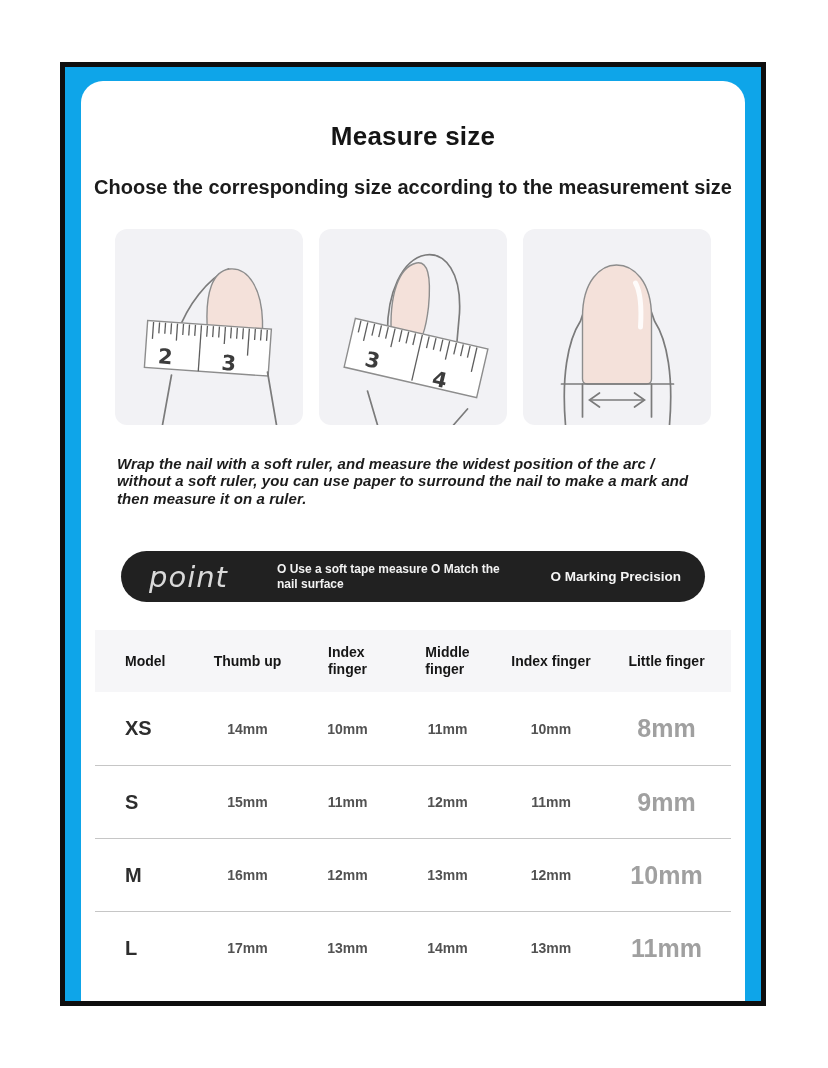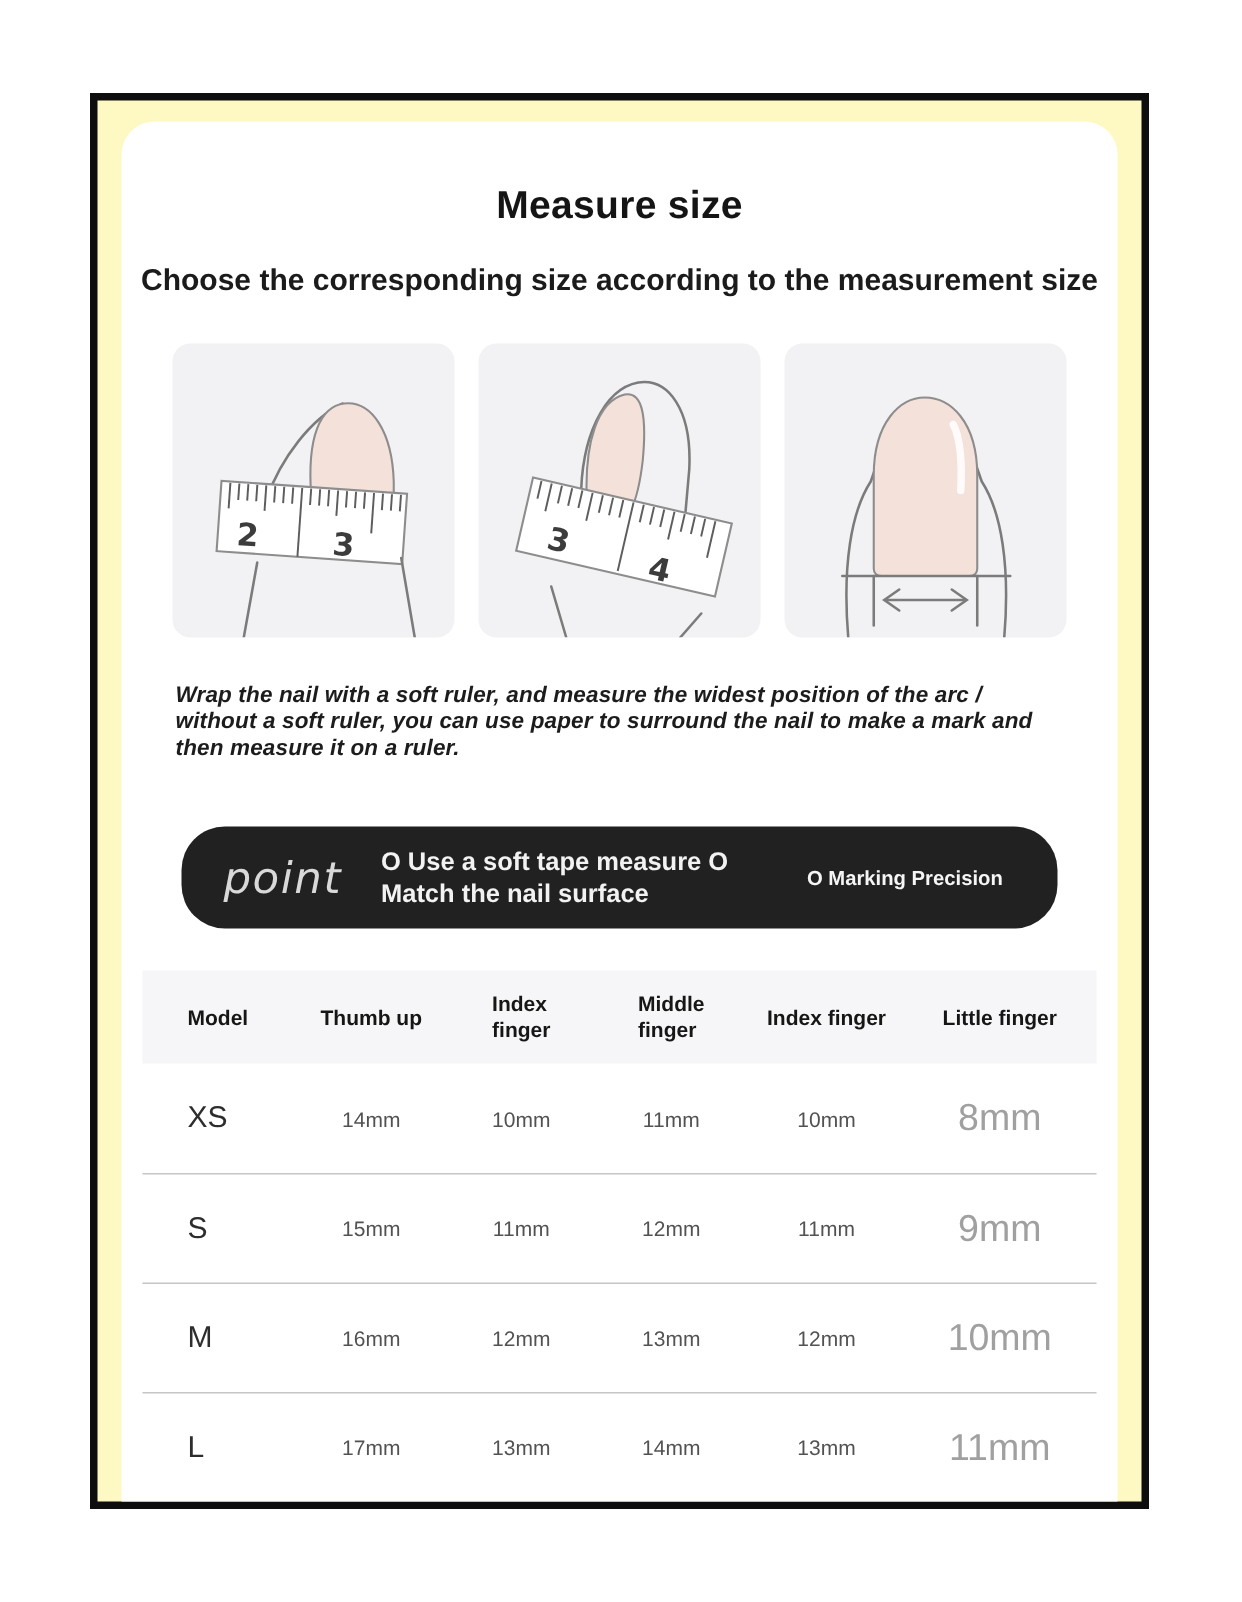--- a/index.html
+++ b/index.html
@@ -1,19 +1,19 @@
 <!DOCTYPE html>
 <html><head>
 <meta charset="utf-8">
 <style>
   * { margin:0; padding:0; box-sizing:border-box; }
   html,body { width:828px; height:1068px; background:#ffffff; overflow:hidden;
               font-family:"Liberation Sans", sans-serif; }
   .frame { position:absolute; left:60px; top:62px; width:706px; height:944px;
-           background:#fef9c3; border:5px solid #0e0e0e; }
+           background:#0ea5e9; border:5px solid #0e0e0e; }
   .card  { position:absolute; left:16px; right:16px; top:14px; bottom:0;
            background:#ffffff; border-radius:22px 22px 0 0; overflow:hidden; }
 
   .title { margin-top:40px; text-align:center; font-size:26px; font-weight:700;
            color:#151515; letter-spacing:0.2px; }
   .subtitle { margin-top:24px; text-align:center; font-size:20px; font-weight:700;
               color:#1b1b1b; }
 
   .illos { margin:30px 34px 0; display:flex; gap:16px; }
   .illo-box { flex:1; height:196px; background:#f2f2f5; border-radius:12px;
@@ -22,40 +22,40 @@
   .sk { stroke:#7b7b7b; stroke-width:1.7; fill:none; stroke-linecap:round; }
   .nail { fill:#f4e1da; stroke:#8d8d8d; stroke-width:1.4; }
   .tape { fill:#ffffff; stroke:#8d8d8d; stroke-width:1.4; }
   .tick { stroke:#5d5d5d; stroke-width:1.3; }
   .tapenum { font-family:"DejaVu Sans", sans-serif; font-size:21px; font-weight:700;
              fill:#3c3c3c; }
 
   .para { margin:30px 36px 0; font-size:15px; font-weight:700; color:#1c1c1c;
           line-height:1.16; letter-spacing:0.1px;font-style:italic; }
 
-  .banner { margin:44px 40px 0; height:68px; background:#212121; border-radius:29px;
+  .banner { margin:44px 40px 0; height:51px; background:#212121; border-radius:29px;
             display:flex; align-items:center; padding:0 24px 0 28px; }
   .banner .point { font-family:"DejaVu Sans", sans-serif; font-style:italic;
                    font-size:29px; color:#d9d9d9; letter-spacing:1px;
                    padding-right:26px; }
-  .banner .tip1 { width:252px; font-size:17px; font-weight:700; color:#f2f2f2;
-                  line-height:1.25; }
+  .banner .tip1 { width:252px; font-size:12px; font-weight:700; color:#f2f2f2;
+                  line-height:1.25;margin-left:23px; }
   .banner .tip2 { margin-left:32px; font-size:13.5px; font-weight:700; color:#f5f5f5;
                   white-space:nowrap; }
 
   .size-table { margin:28px 14px 0; }
   .trow { display:grid; grid-template-columns:100px 105px 95px 105px 102px 1fr;
           align-items:center; }
   .thead { height:62px; background:#f6f6f8; }
   .thead .cell { font-size:14px; font-weight:700; color:#161616; text-align:center; }
   .thead .cell .wrap { display:inline-block; width:min-content; text-align:left;
                        line-height:1.25; }
   .tbody-row { height:73px; }
   .tbody-row + .tbody-row { border-top:1px solid #c6c6c6; }
-  .cell { text-align:center; }
+  .cell { text-align:center;font-weight:bold; }
   .cell.model { text-align:left; padding-left:30px; font-size:20px; color:#2d2d2d; }
   .cell.val { font-size:14px; color:#525252; }
   .cell.little { font-size:25px; color:#a0a0a0; }
 </style>
 </head>
 <body>
 
 <div class="frame">
   <div class="card">
 

